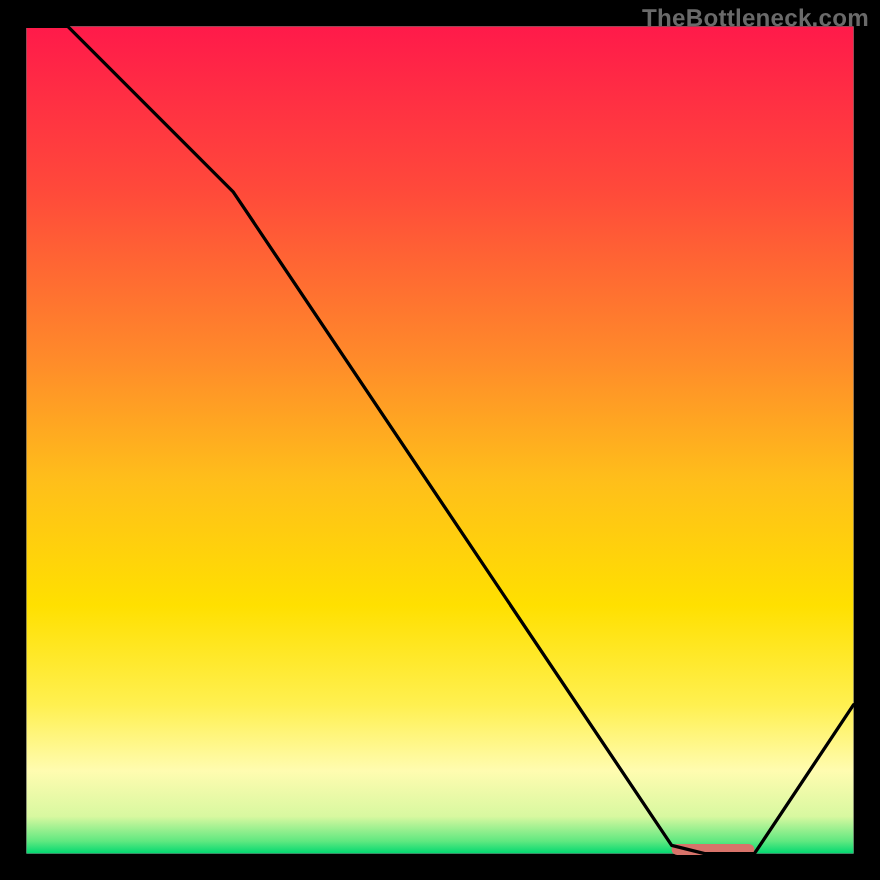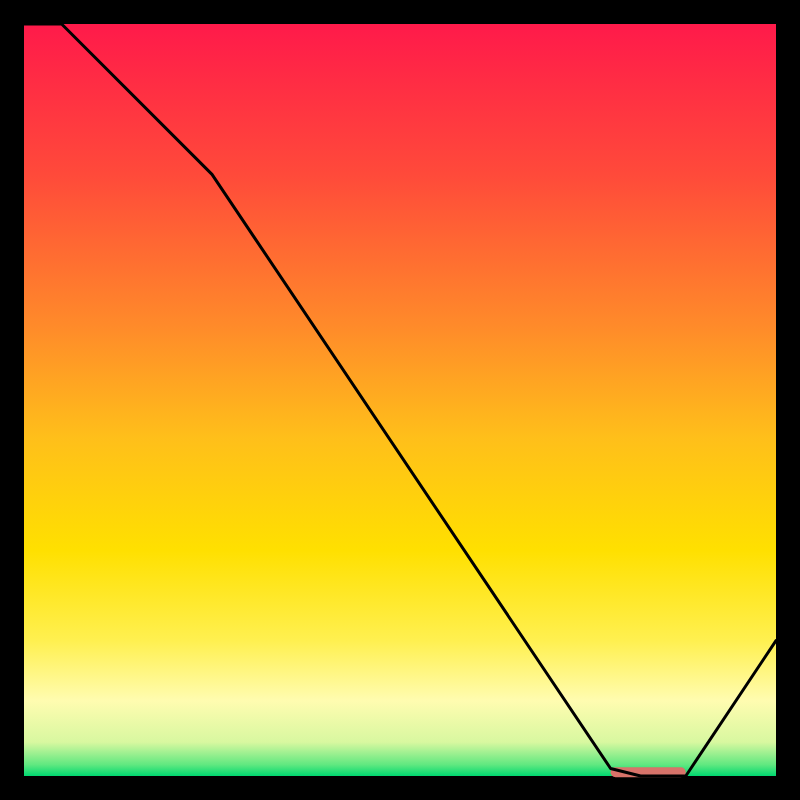--- a/index.html
+++ b/index.html
@@ -23,20 +23,21 @@
     letter-spacing: 0.2px;
   }
   svg {
     display: block;
   }
 </style>
 </head>
 <body>
 
 <div class="container">
+  <div class="watermark">TheBottleneck.com</div>
   <svg id="chart-svg" width="800" height="800" viewBox="0 0 800 800">
     <defs>
       <linearGradient id="bg-grad" x1="0" y1="0" x2="0" y2="1">
           <stop offset="0%" stop-color="#ff1a4a"></stop>
           <stop offset="20%" stop-color="#ff4a3a"></stop>
           <stop offset="40%" stop-color="#ff8a2a"></stop>
           <stop offset="55.00000000000001%" stop-color="#ffbf1a"></stop>
           <stop offset="70%" stop-color="#ffe000"></stop>
           <stop offset="82%" stop-color="#fff050"></stop>
           <stop offset="90%" stop-color="#fffcb0"></stop>

